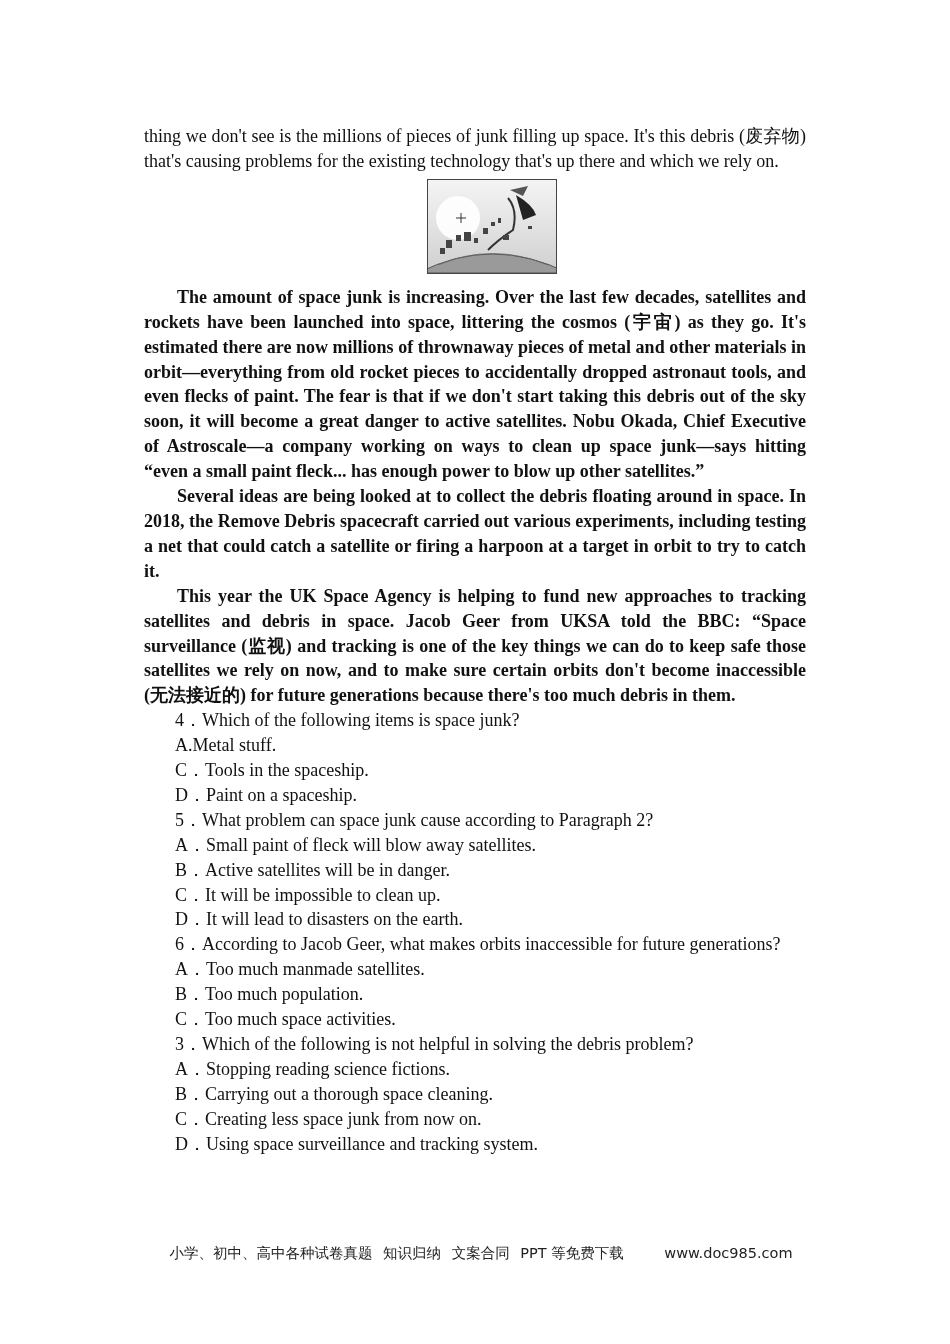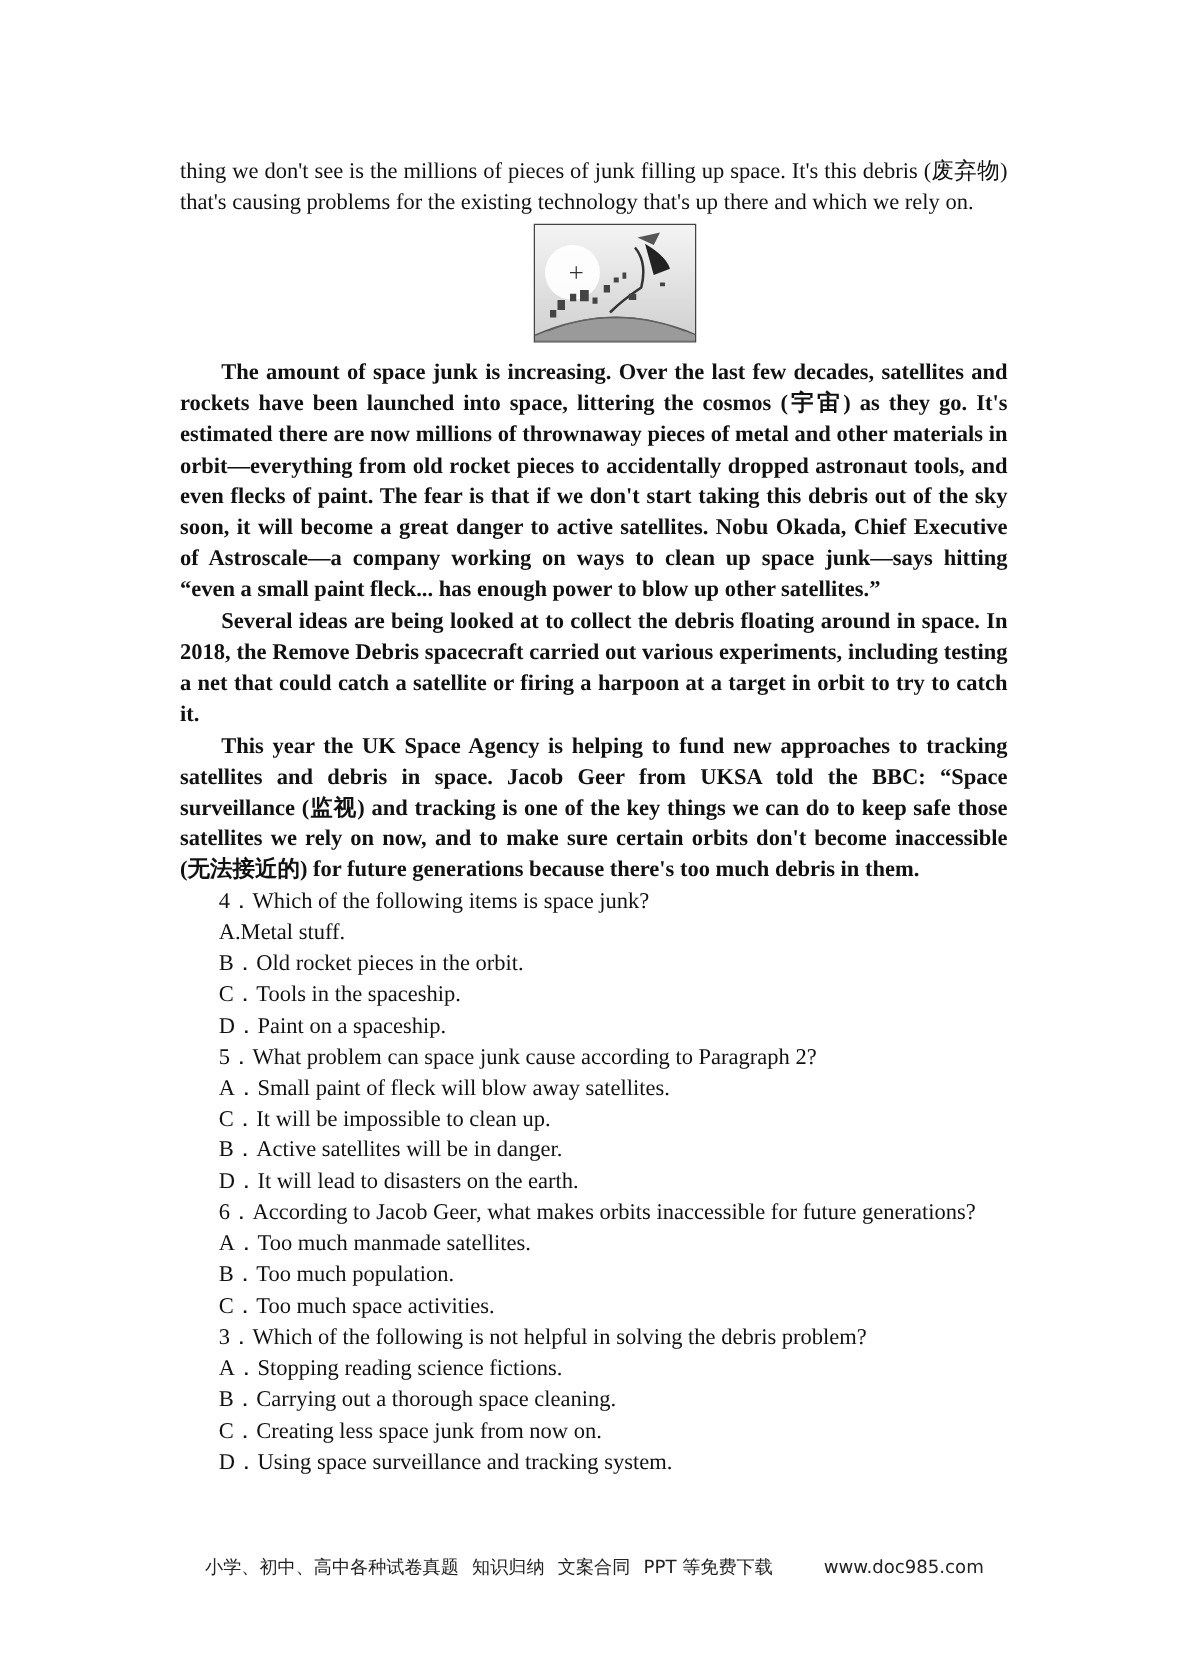--- a/index.html
+++ b/index.html
@@ -17,20 +17,21 @@
     border: 1px solid #444; background: linear-gradient(180deg,#f4f4f4 0%,#e6e6e6 40%,#cfcfcf 100%);
     overflow: hidden;
   }
   .figure svg { width: 100%; height: 100%; display: block; }
   .q { margin: 0; padding-left: 31px; font-family: Liberation Serif, serif; }
   .opt { margin: 0; padding-left: 31px; }
   .footer {
     position: absolute; left: 164px; top: 1244px; width: 640px;
     font-family: "DejaVu Sans", "Liberation Sans", sans-serif; font-size: 14.5px; color: #222;
     white-space: nowrap;
+    text-align: center;
   }
   .footer .site { margin-left: 30px; }
   .footer span { margin-right: 6px; }
 </style>
 </head>
 <body>
 
 <div class="page">
   <p class="p">thing we don't see is the millions of pieces of junk filling up space. It's this debris (废弃物) that's causing problems for the existing technology that's up there and which we rely on.</p>
 
@@ -63,29 +64,28 @@
     </div>
   </div>
 
   <p class="p indent">The amount of space junk is increasing. Over the last few decades, satellites and rockets have been launched into space, littering the cosmos (宇宙) as they go. It's estimated there are now millions of thrownaway pieces of metal and other materials in orbit—everything from old rocket pieces to accidentally dropped astronaut tools, and even flecks of paint. The fear is that if we don't start taking this debris out of the sky soon, it will become a great danger to active satellites. Nobu Okada, Chief Executive of Astroscale—a company working on ways to clean up space junk—says hitting “even a small paint fleck... has enough power to blow up other satellites.”</p>
   <p class="p indent">Several ideas are being looked at to collect the debris floating around in space. In 2018, the Remove Debris spacecraft carried out various experiments, including testing a net that could catch a satellite or firing a harpoon at a target in orbit to try to catch it.</p>
   <p class="p indent">This year the UK Space Agency is helping to fund new approaches to tracking satellites and debris in space. Jacob Geer from UKSA told the BBC: “Space surveillance (监视) and tracking is one of the key things we can do to keep safe those satellites we rely on now, and to make sure certain orbits don't become inaccessible (无法接近的) for future generations because there's too much debris in them.</p>
 
   <div>
     <p class="q">4．Which of the following items is space junk?</p>
     <p class="opt">A.Metal stuff.</p>
-    <p class="opt">B．Old rocket pieces in the orbit.</p>
     <p class="opt">C．Tools in the spaceship.</p>
     <p class="opt">D．Paint on a spaceship.</p>
   </div>
   <div>
     <p class="q">5．What problem can space junk cause according to Paragraph 2?</p>
     <p class="opt">A．Small paint of fleck will blow away satellites.</p>
+    <p class="opt">B．Active satellites will be in danger.</p>
     <p class="opt">C．It will be impossible to clean up.</p>
-    <p class="opt">B．Active satellites will be in danger.</p>
     <p class="opt">D．It will lead to disasters on the earth.</p>
   </div>
   <div>
     <p class="q">6．According to Jacob Geer, what makes orbits inaccessible for future generations?</p>
     <p class="opt">A．Too much manmade satellites.</p>
     <p class="opt">B．Too much population.</p>
     <p class="opt">C．Too much space activities.</p>
   </div>
   <div>
     <p class="q">3．Which of the following is not helpful in solving the debris problem?</p>

